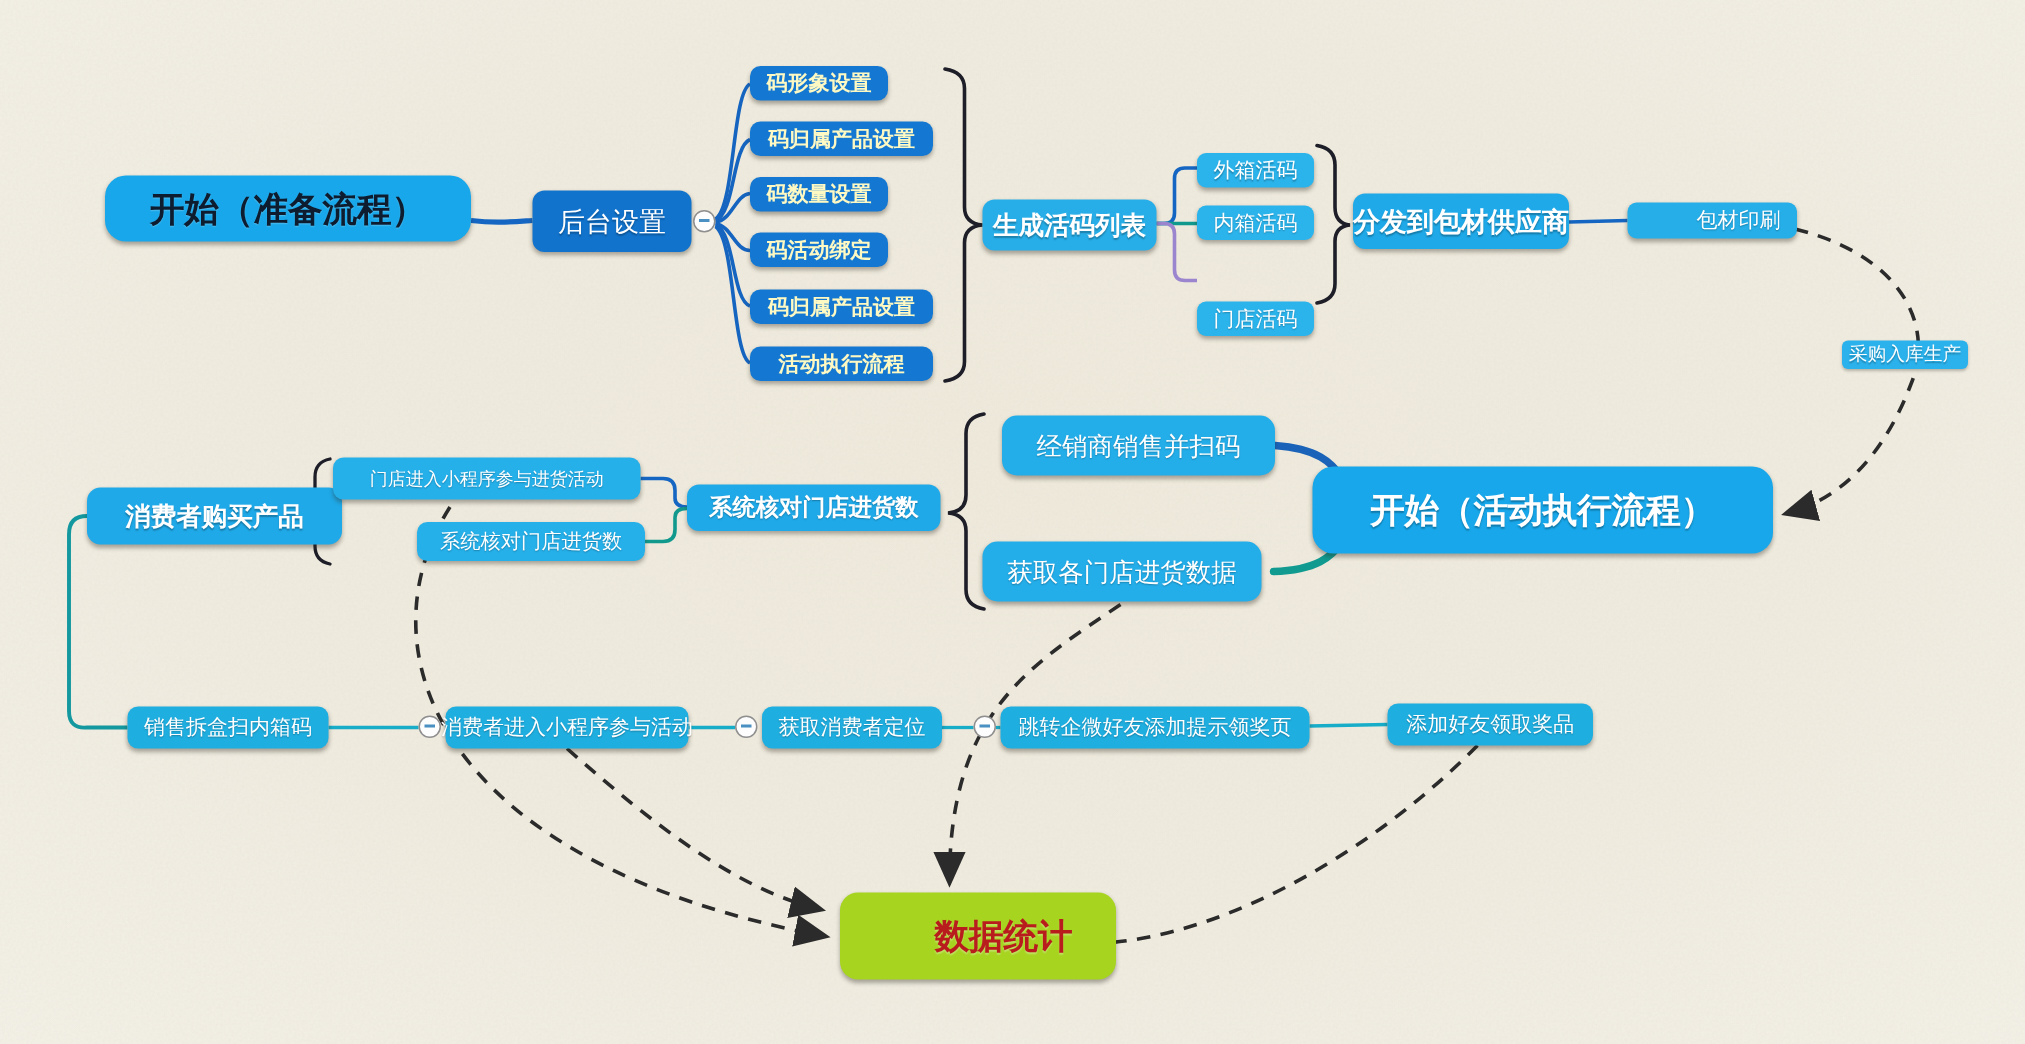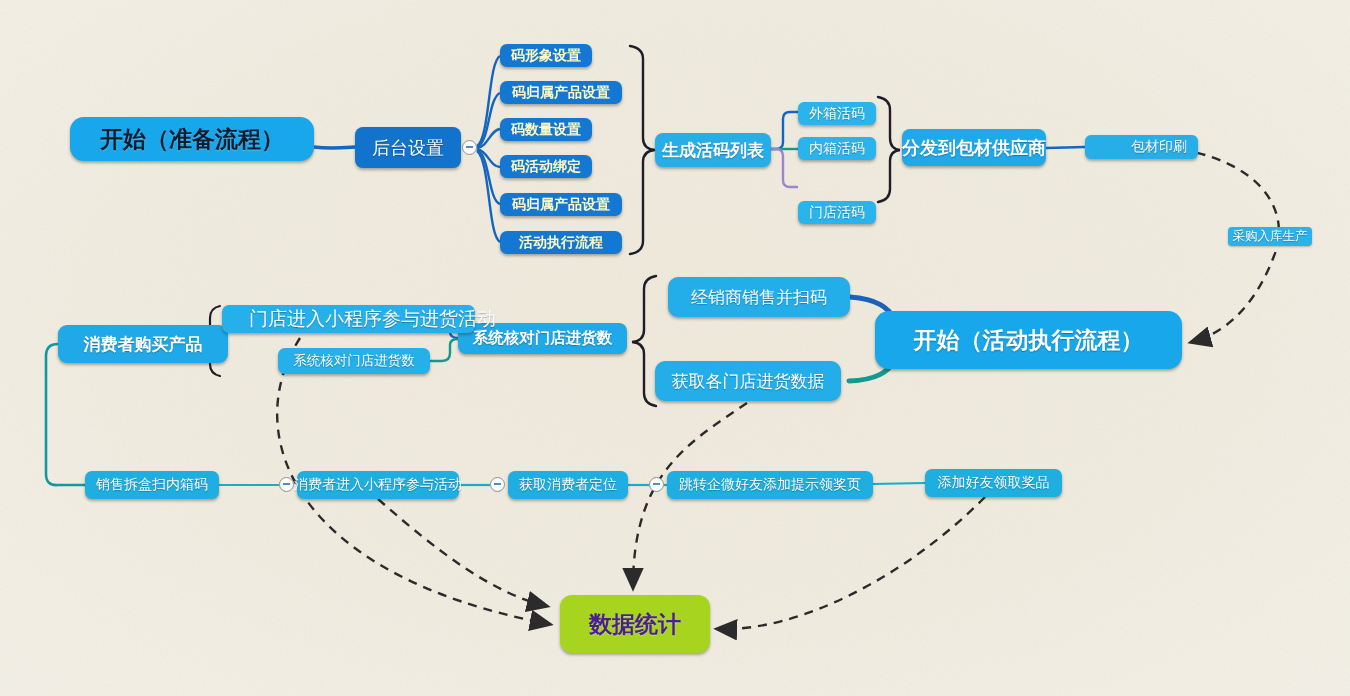--- a/index.html
+++ b/index.html
@@ -34,31 +34,31 @@
   .n-code2{top:175px;margin-top:26px;}
   .n-distribute{left:902px;top:129px;width:144px;height:37px;background:#1fa9e8;font-size:18px;font-weight:bold;}
   .n-print{left:1085px;top:135px;width:78px;height:24px;background:#25aee8;font-size:14px;border-radius:6px;padding-left:35px;}
   .n-purchase{left:1228px;top:227px;width:84px;height:19px;background:#2bb2ec;font-size:12.5px;border-radius:4px;box-shadow:0 1px 2px rgba(50,45,35,.3);}
   
   .n-start-exec{left:875px;top:311px;width:307px;height:58px;background:#17a7ea;font-size:23px;}
   .n-dealer{left:668px;top:277px;width:182px;height:40px;background:#23aeea;font-size:17px;border-radius:10px;}
   .n-storedata{left:655px;top:361px;width:186px;height:40px;background:#23aeea;font-size:17px;border-radius:10px;}
   .n-syscheck{left:458px;top:323px;width:169px;height:31px;background:#1fa9e8;font-size:15.5px;font-weight:bold;}
   .n-consumer{left:58px;top:325px;width:170px;height:38px;background:#1fa9e8;font-size:17px;font-weight:bold;border-radius:9px;}
-  .n-storemini{left:222px;top:305px;width:205px;height:28px;background:#25b0ea;font-size:19px;border-radius:7px;padding-left:48px;}
+  .n-storemini{left:222px;top:305px;width:205px;height:28px;background:#25b0ea;font-size:12px;border-radius:7px;}
   .n-syssmall{left:278px;top:348px;width:152px;height:26px;background:#25b0ea;font-size:13.5px;border-radius:7px;}
   
   .row{top:471px;height:28px;background:#1faee0;font-size:14px;border-radius:7px;}
   .n-unbox{left:85px;width:134px;}
   .n-minijoin{left:297px;width:162px;}
   .n-getloc{left:508px;width:120px;}
   .n-jumpwx{left:667px;width:206px;}
   .n-addfriend{left:925px;width:137px;top:469px;}
   
-  .n-stats{left:560px;top:595px;width:150px;height:58px;background:#a6d41f;font-size:23px;font-weight:bold;color:#4c1d95;text-shadow:0 1px 1px rgba(255,255,255,.3);border-radius:12px;}
+  .n-stats{left:560px;top:595px;width:150px;height:58px;background:#a6d41f;font-size:23px;font-weight:bold;color:#b91c1c;text-shadow:0 1px 1px rgba(255,255,255,.3);border-radius:12px;padding-left:34px;}
   
   .dot{
     position:absolute;z-index:3;width:15px;height:15px;border-radius:50%;
     background:#fdfdfd;border:1.5px solid #8f8f8f;box-sizing:border-box;
   }
   .dot::after{content:"";position:absolute;left:2.5px;top:5px;width:7px;height:2px;background:#4a90c2;}
   .d-backend{left:462px;top:140px;}
   .d-row1{left:279px;top:477px;}
   .d-row2{left:490px;top:477px;}
   .d-row3{left:649px;top:477px;}

